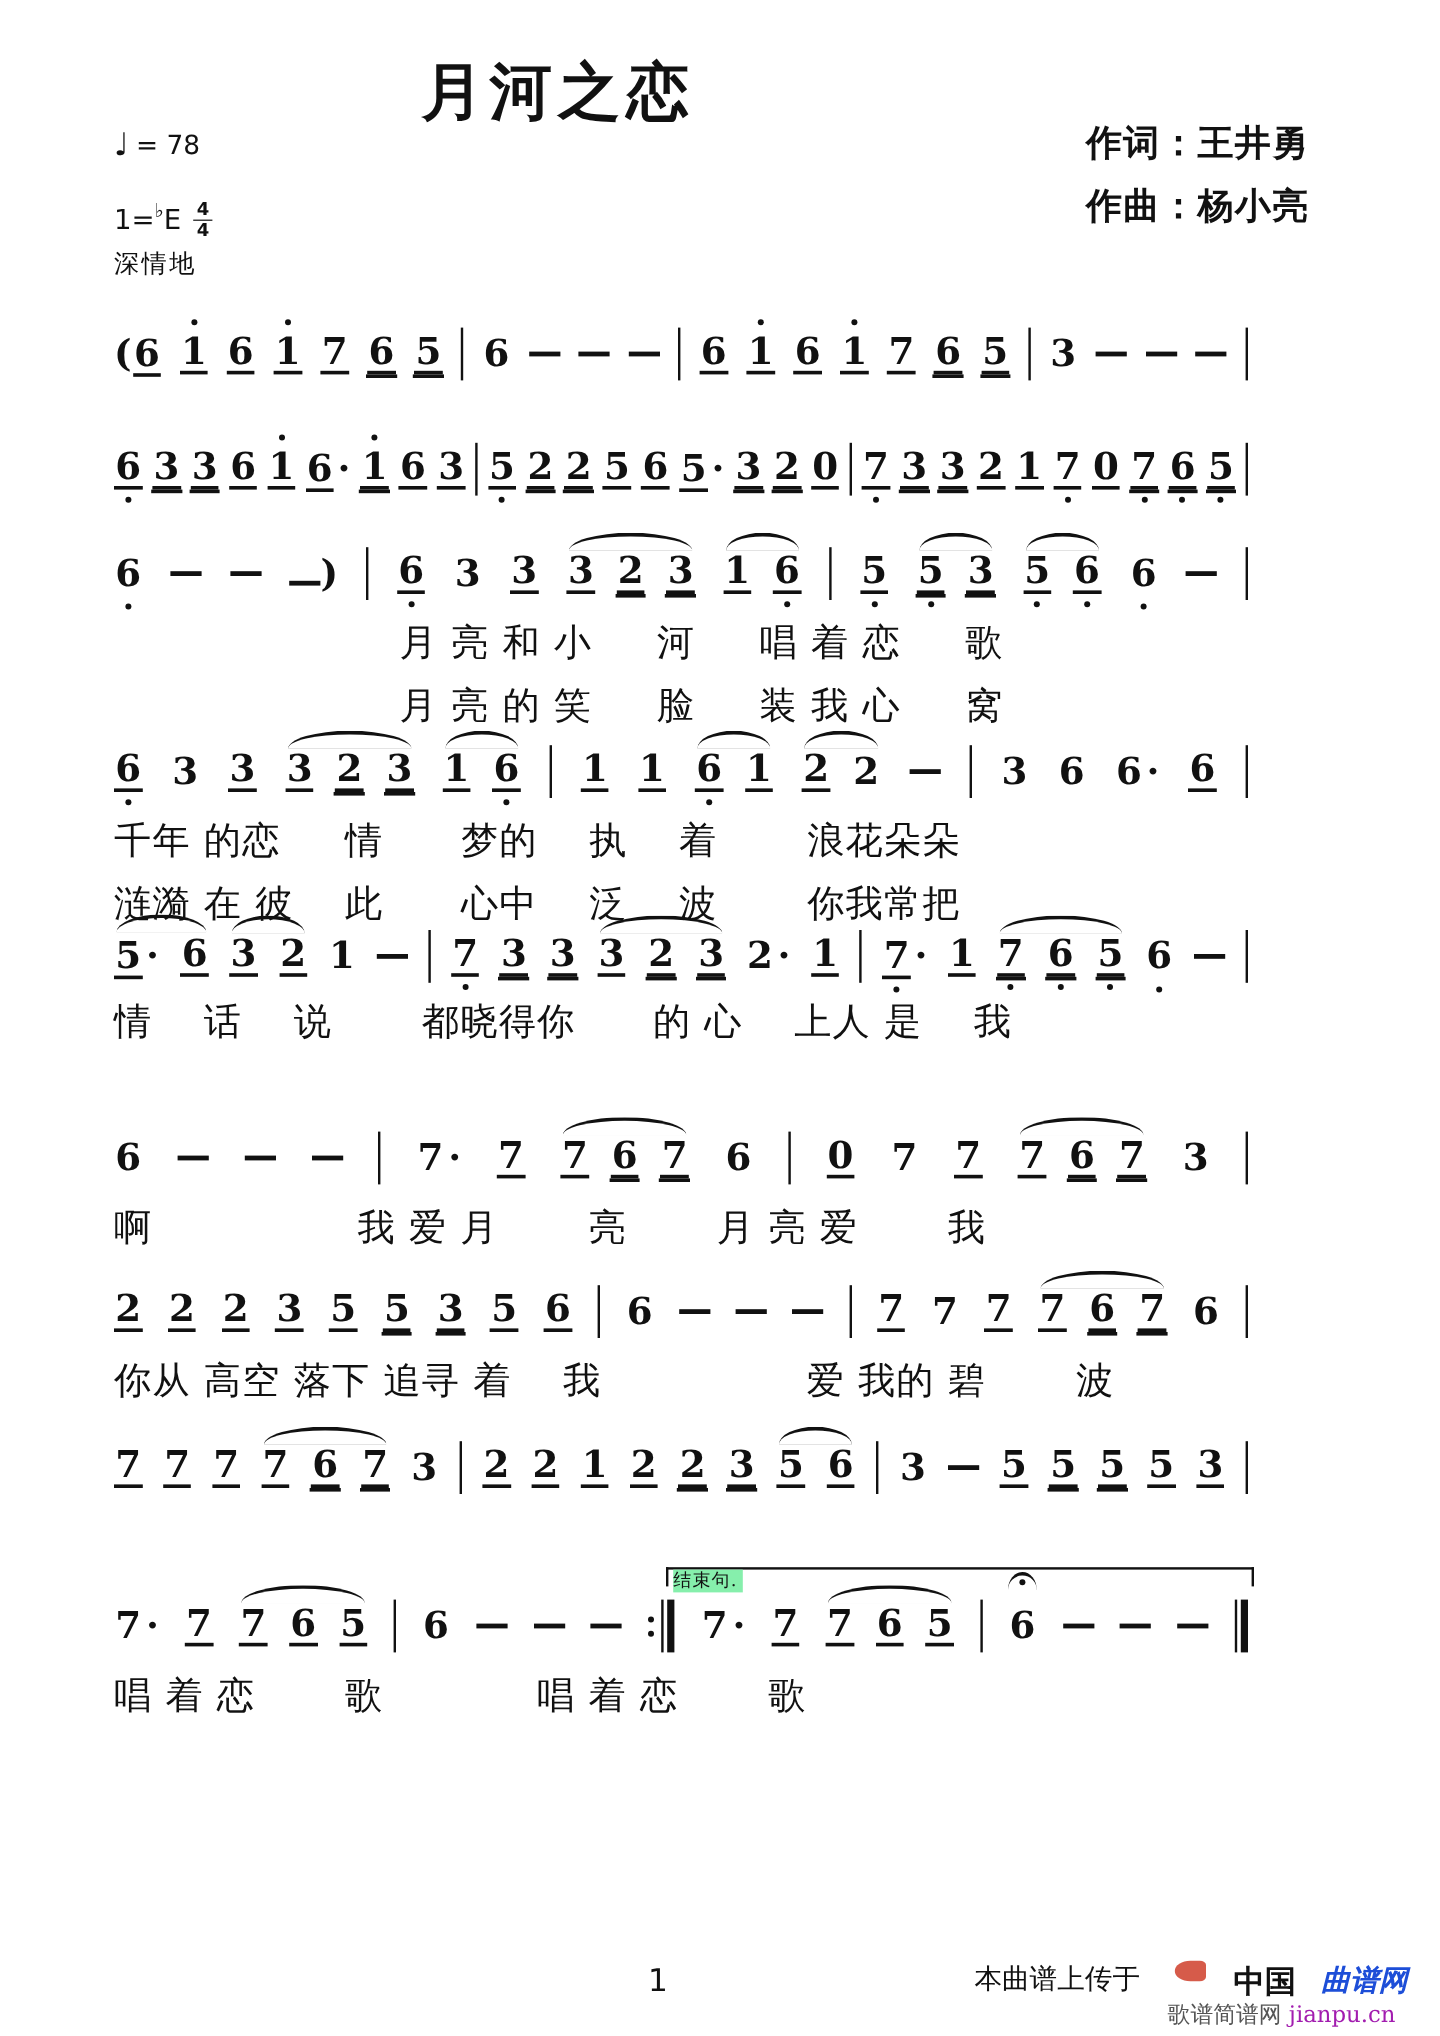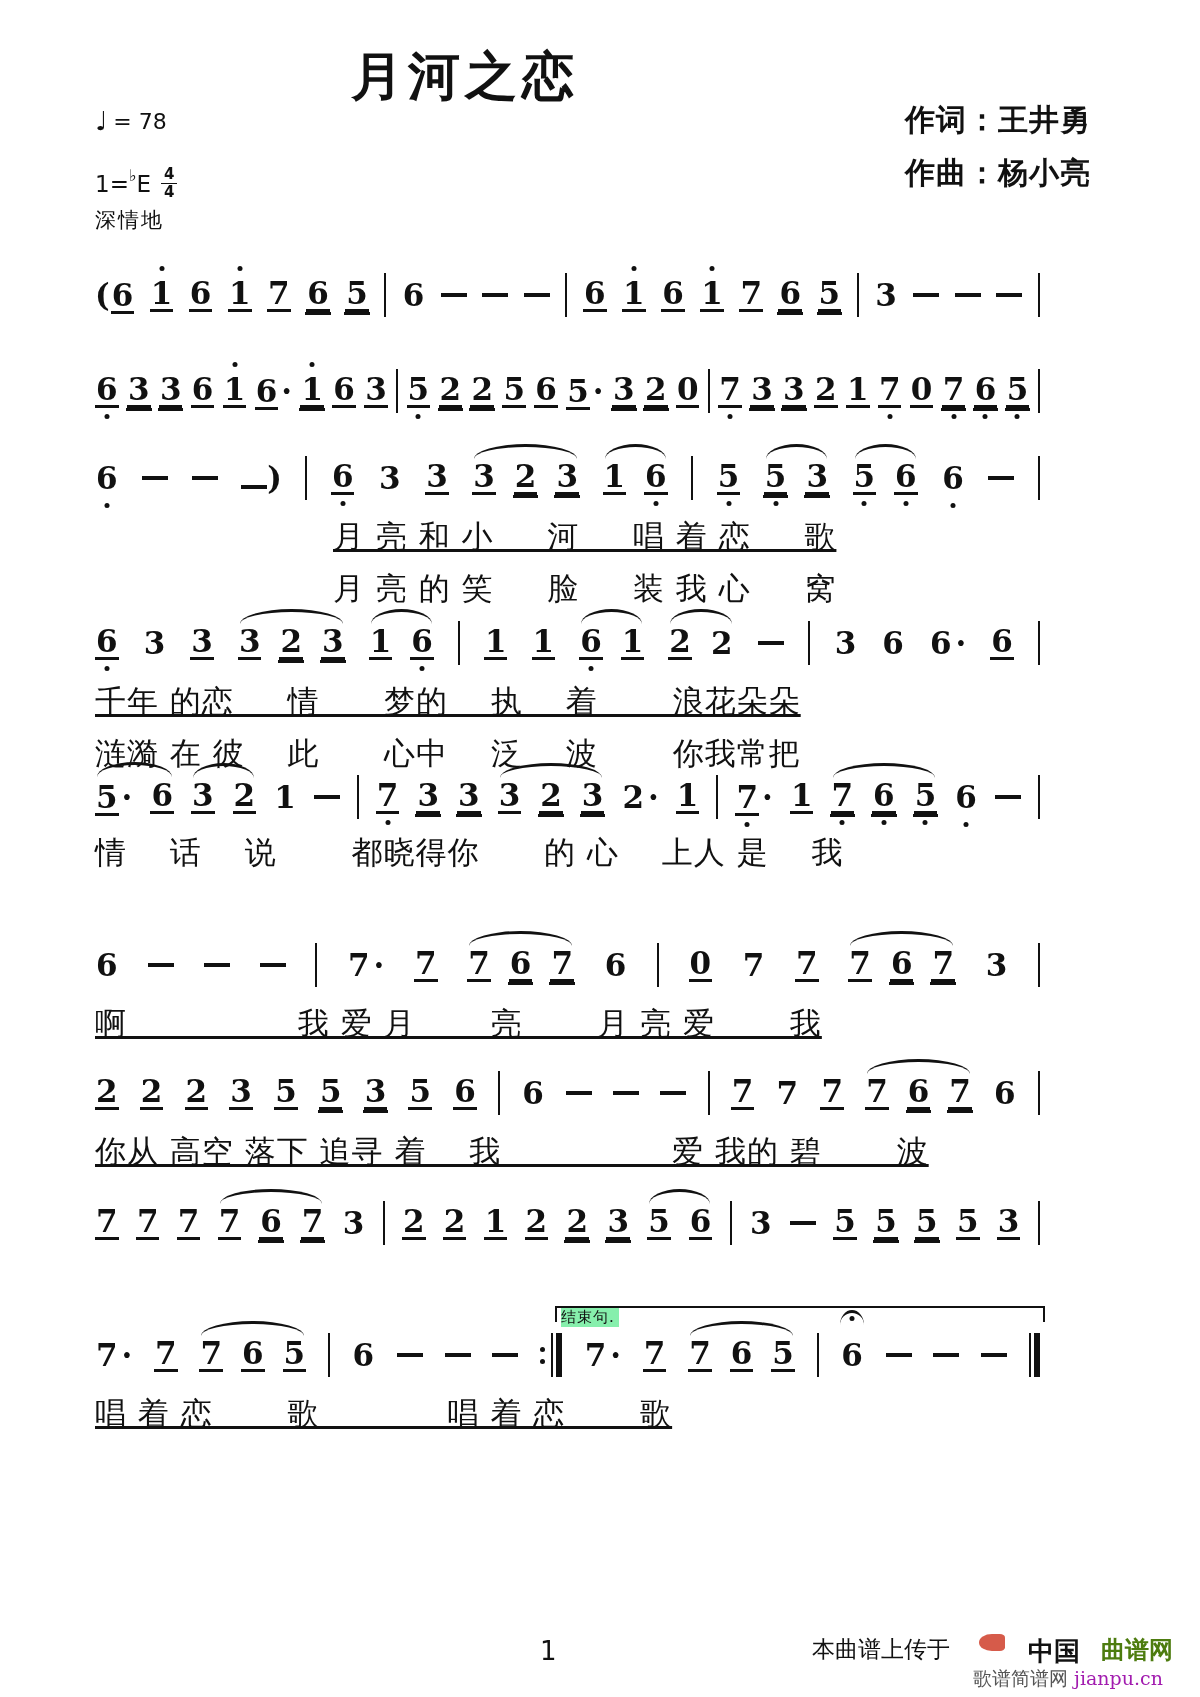--- a/index.html
+++ b/index.html
@@ -51,37 +51,37 @@
   .bar{display:inline-block;width:2px;height:44px;background:#111;}
   .dash{display:inline-block;width:26px;height:4px;background:#111;}
   .paren{font-size:31px;font-weight:bold;}
   .rpt,.fin{display:inline-flex;align-items:center;gap:3px;}
   .rdots{display:inline-flex;flex-direction:column;gap:7px;margin-right:3px;}
   .rdots i{width:5px;height:5px;border-radius:50%;background:#111;}
   .b{display:inline-block;height:44px;background:#111;}
   .th{width:2px;} .tk{width:6px;}
 
   .lyr{white-space:pre;font-size:31px;letter-spacing:1px;margin-top:13px;line-height:1.25;}
-  .lyr.first{margin-top:16px;text-decoration:underline;}
+  .lyr.first{margin-top:16px;}
   .ind{margin-left:238px;}
 
   .ending{position:absolute;left:460px;top:-26px;width:486px;height:14px;
           border-top:2px solid #111;border-left:2px solid #111;border-right:2px solid #111;}
   .ending span{position:absolute;left:4px;top:0px;font-size:15px;letter-spacing:1px;
                background:#86efac;padding-right:4px;}
 
   
   .pagenum{position:absolute;left:540px;top:1636px;font-size:26px;
            font-family:"DejaVu Sans",sans-serif;}
   .upload{position:absolute;left:812px;top:1634px;display:flex;align-items:flex-start;gap:21px;
           font-size:23px;}
   .logo-icon{display:inline-block;width:26px;height:17px;background:#d65b4a;
              border-radius:50% 20% 20% 50%;margin:0 2px 3px 8px;}
   .logo-cn{font-weight:bold;font-size:26px;}
-  .logo-rest{color:#4d7c0f;font-weight:bold;font-size:24px;}
+  .logo-rest{color:#1d4ed8;font-weight:bold;font-size:24px;font-style:italic;}
   .siteline{position:absolute;left:973px;top:1666px;font-size:19px;color:#555;}
   .siteline .url{color:#a21caf;}
 </style>
 </head>
 <body>
 
 <div class="page">
 
   <div class="title">月河之恋</div>
 

